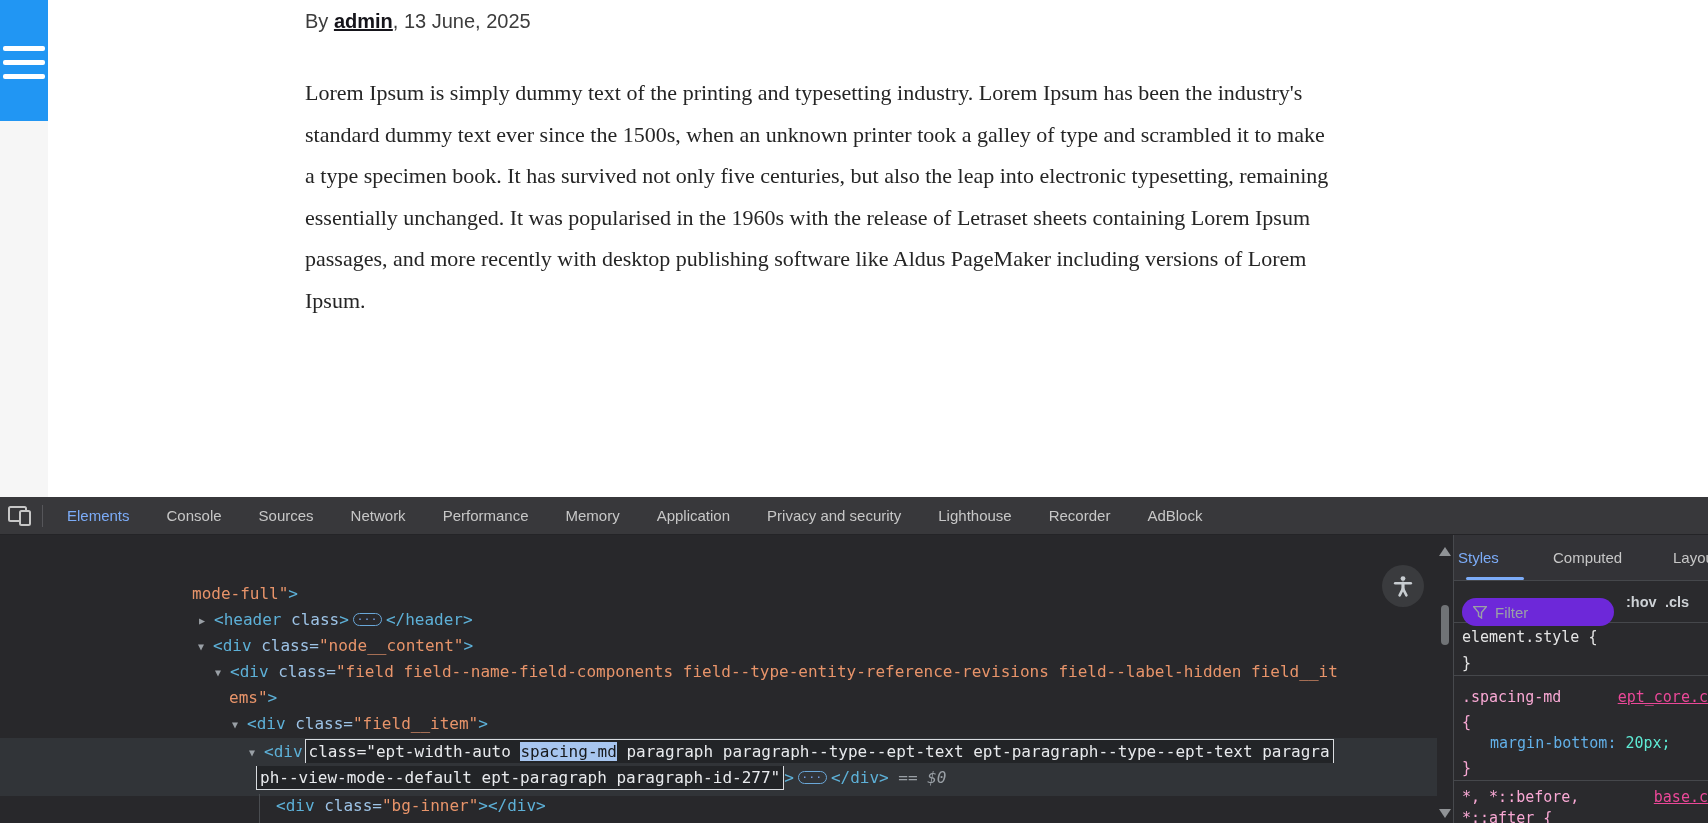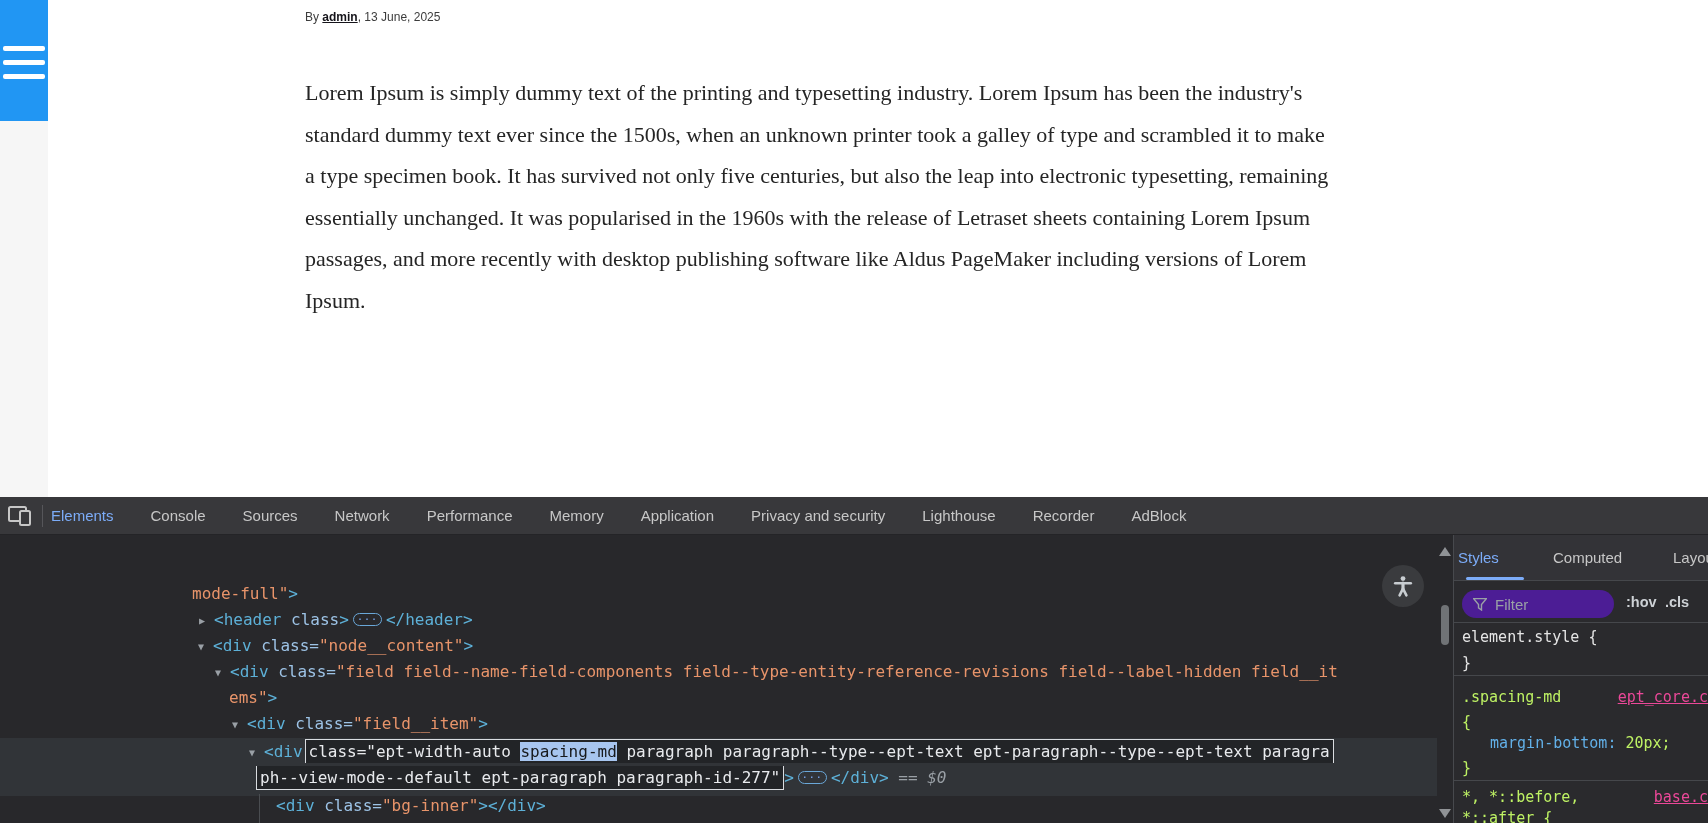--- a/index.html
+++ b/index.html
@@ -4,32 +4,32 @@
 <style>
   * { margin:0; padding:0; box-sizing:border-box; }
   html,body { width:1708px; height:823px; overflow:hidden; background:#fff;
               font-family:"Liberation Sans", sans-serif; }
 
   
   #page { position:absolute; left:0; top:0; width:1708px; height:497px; background:#fff; }
   #menu-btn { position:absolute; left:0; top:0; width:48px; height:121px; background:#2196f3; cursor:pointer; }
   .hbar { position:absolute; left:3px; width:42px; height:5px; background:#fff; border-radius:2px; }
   #left-strip { position:absolute; left:0; top:121px; width:48px; height:376px; background:#f6f6f6; }
-  #byline { position:absolute; left:305px; top:10px; font-size:12px; color:#3c3c3c; }
+  #byline { position:absolute; left:305px; top:10px; font-size:20px; color:#3c3c3c; }
   #byline a { color:#15141a; font-weight:bold; text-decoration:underline; cursor:pointer; }
   #article-text { position:absolute; left:305px; top:72px; width:1034px;
                   font-family:"Liberation Serif", serif; font-size:22px; line-height:41.6px; color:#252525; }
 
   
   #devtools { position:absolute; left:0; top:497px; width:1708px; height:326px; background:#28282b; }
   #dt-toolbar { position:absolute; left:0; top:0; width:1708px; height:38px; background:#38383b;
                 border-bottom:1px solid #242427; display:flex; align-items:center; }
   #dt-device { width:30px; height:24px; margin-left:6px; display:flex; align-items:center; justify-content:center; cursor:pointer; }
   #dt-sep { width:1px; height:22px; background:#56565a; margin-left:6px; }
-  #dt-tabs { display:flex; gap:37px; margin-left:8px; font-size:15px; color:#c7c7c7; white-space:nowrap; }
+  #dt-tabs { display:flex; gap:37px; margin-left:24px; font-size:15px; color:#c7c7c7; white-space:nowrap; }
   #dt-tabs .tab { cursor:pointer; }
   #dt-tabs .tab.active { color:#7cacf8; }
 
   
   #el-panel { position:absolute; left:0; top:38px; width:1437px; height:288px; overflow:hidden;
               font-family:"DejaVu Sans Mono", monospace; font-size:16px; color:#d7dade; }
   .tln { position:absolute; white-space:nowrap; height:20px; line-height:20px; }
   .sg-ar { display:inline-block; width:15px; font-size:10px; color:#9aa0a6; vertical-align:1px; }
   .sg-t  { color:#5db0d7; }
   .sg-a  { color:#9dc3e6; }
@@ -62,33 +62,33 @@
 
   
   #st-panel { position:absolute; left:1454px; top:38px; width:254px; height:288px; background:#2a2a2d; overflow:hidden;
               font-family:"DejaVu Sans Mono", monospace; font-size:15px; color:#c9ccd0; }
   #st-tabs { position:absolute; left:0; top:0; width:254px; height:46px; background:#333337; border-bottom:1px solid #45474b;
              font-family:"Liberation Sans", sans-serif; font-size:15px; color:#c7c7c7; }
   #st-tabs .stab { position:absolute; top:14px; white-space:nowrap; cursor:pointer; }
   #st-tabs .stab.active { color:#7cacf8; }
   #st-underline { position:absolute; left:12px; top:42px; width:58px; height:3px; background:#7cacf8; border-radius:2px; }
   #st-filter-row { position:absolute; left:0; top:46px; width:254px; height:42px; border-bottom:1px solid #45474b; }
-  #st-filter-pill { position:absolute; left:8px; top:9px; width:152px; height:28px; border-radius:14px; background:#4c1d95;
+  #st-filter-pill { position:absolute; left:8px; top:17px; width:152px; height:28px; border-radius:14px; background:#6d28d9;
                     display:flex; align-items:center; }
   #st-filter-input { background:transparent; border:none; outline:none; color:#c9ccd0; width:100px;
                      font-family:"Liberation Sans", sans-serif; font-size:15px; }
   #st-filter-input::placeholder { color:#9aa0a6; }
   .pseudo-toggle { position:absolute; top:13px; font-family:"Liberation Sans", sans-serif; font-size:14.5px;
                    font-weight:bold; color:#cdd1d5; cursor:pointer; }
   .st-line { position:absolute; left:8px; height:20px; line-height:20px; white-space:nowrap; }
   .st-sel  { color:#e5e5e5; }
-  .st-sel2 { color:#bef264; }
+  .st-sel2 { color:#f9a8d4; }
   .st-link { position:absolute; right:0px; text-decoration:underline; color:#ec4899; white-space:nowrap; cursor:pointer; }
   .st-prop { color:#62b0e8; }
-  .st-val  { color:#bef264; }
+  .st-val  { color:#5eead4; }
   .st-border { position:absolute; left:0; width:254px; height:1px; background:#45474b; }
 </style>
 </head>
 <body>
 
 <div id="page">
   <div id="menu-btn">
     <span class="hbar" style="top:46px"></span>
     <span class="hbar" style="top:60px"></span>
     <span class="hbar" style="top:74px"></span>

